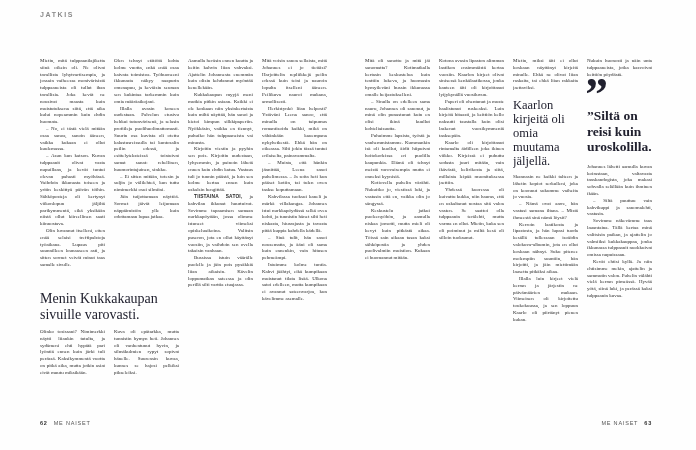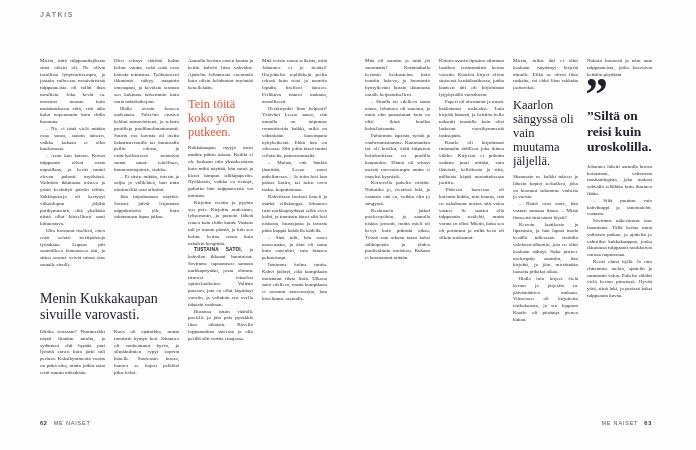--- a/index.html
+++ b/index.html
@@ -90,23 +90,20 @@
       <div class="span-quote">Menin Kukkakaupan sivuille varovasti.</div>
       <div class="col">
           <p class="body-p">Olinko tosissani? Nimimerkki näytti liiankin tutulta, ja sydämeni ehti hypätä pari lyöntiä ennen kuin järki tuli perässä. Kaksikymmentä vuotta on pitkä aika, mutta jotkin asiat eivät muutu miksikään.</p>
         </div>
       <div class="col">
           <p class="body-p">Kuva oli epätarkka, mutta tunnistin hymyn heti. Johannes oli vanhentunut hyvin, ja silmäkulmien rypyt sopivat hänelle. Suurensin kuvaa, kunnes se hajosi pelkiksi pikseleiksi.</p>
         </div>
     </div>
     <div class="col">
         <p class="body-p">Aamulla heräsin ennen kuutta ja keitin kahvin liian vahvaksi. Ajattelin Johannesta enemmän kuin olisin kehdannut myöntää kenellekään.</p>
-        <div class="pull-quote accent">
-          <span class="pq-text">Tein töitä koko yön putkeen.</span>
-        </div>
         <p class="body-p">Kukkakaupan myyjä meni mutkia pitkin asiaan. Kaikki ei ole koskaan niin yksinkertaista kuin miltä näyttää, hän sanoi ja kietoi kimpun silkkipaperiin. Nyökkäsin, vaikka en tiennyt, puhuiko hän tulppaaneista vai minusta.</p>
         <p class="body-p">Kirjoitin viestin ja pyyhin sen pois. Kirjoitin uudestaan, lyhyemmin, ja painoin lähetä ennen kuin ehdin katua. Vastaus tuli jo tunnin päästä, ja luin sen kolme kertaa ennen kuin uskalsin hengittää.</p>
         <p class="body-p"><strong>TIISTAINA SATOI, </strong>ja kahvilan ikkunat huurtuivat. Sovimme tapaamisen samaan nurkkapöytään, jossa olimme istuneet viimeksi opiskeluaikoina. Valitsin puseron, jota en ollut käyttänyt vuosiin, ja vaihdoin sen ovella takaisin vanhaan.</p>
         <p class="body-p">Bussissa istuin väärälle puolelle ja jäin pois pysäkkiä liian aikaisin. Kävelin loppumatkan sateessa ja olin perillä silti varttia etuajassa.</p>
       </div>
     <div class="col">
         <p class="body-p">Mitä voisin sanoa sellaista, mitä Johannes ei jo tietäisi? Harjoittelin repliikkejä peilin edessä kuin teini ja nauroin lopulta itselleni ääneen. Peilikuva nauroi mukana, armollisesti.</p>
         <p class="body-p">Herkistynkö liian helposti? Ystäväni Leena sanoo, että minulla on taipumus romantisoida kaikki, mikä on vähänkään kauempana nykyhetkestä. Ehkä hän on oikeassa. Silti jokin tässä tuntui erilaiselta, painavammalta.</p>
         <p class="body-p">– Muista, että hänkin jännittää, Leena sanoi puhelimessa. – Ja soita heti kun pääset kotiin, tai tulen oven taakse koputtamaan.</p>
         <p class="body-p">Kahvilassa tuoksui kaneli ja märkä villakangas. Johannes istui nurkkapöydässä selkä ovea kohti, ja tunnistin hänet silti heti niskasta, hiusrajasta ja tavasta pitää kuppia kahdella kädellä.</p>
@@ -125,21 +122,21 @@
       </div>
     <div class="col">
         <p class="body-p">Kotona avasin lipaston alimman laatikon ensimmäistä kertaa vuosiin. Kaarlon kirjeet olivat sinisessä kenkälaatikossa, jonka kanteen äiti oli kirjoittanut lyijykynällä vuosiluvun.</p>
         <p class="body-p">Paperi oli ohentunut ja muste haalistunut ruskeaksi. Luin kirjeitä hitaasti, ja keittiön kello naksutti taustalla kuin olisi laskenut vuosikymmeniä taaksepäin.</p>
         <p class="body-p">Kaarlo oli kirjoittanut rintamalta äidilleen joka ikinen viikko. Kirjeissä ei puhuttu sodasta juuri mitään, vain ikävästä, kelirikosta ja siitä, millaista leipää muonituksessa jaettiin.</p>
         <p class="body-p">Yhdessä kuoressa oli kuivattu kukka, niin hauras, että en uskaltanut nostaa sitä valoa vasten. Se saattoi olla tulppaanin terälehti, mutta varma en ollut. Mietin, kuka sen oli poiminut ja miltä kesä oli silloin tuoksunut.</p>
       </div>
     <div class="col">
         <p class="body-p">Mietin, miksi äiti ei ollut koskaan näyttänyt kirjeitä minulle. Ehkä ne olivat liian raskaita, tai ehkä liian rakkaita jaettaviksi.</p>
         <div class="pull-quote dark">
-          <span class="pq-text">Kaarlon sängyssä oli vain muutama jäljellä.</span>
+          <span class="pq-text">Kaarlon kirjeitä oli omia muutama jäljellä.</span>
         </div>
         <p class="body-p">Skannasin ne kaikki talteen ja lähetin kopiot serkulleni, joka on koonnut sukumme vaiheita jo vuosia.</p>
         <p class="body-p">– Nämä ovat aarre, hän vastasi samana iltana. – Mistä ihmeestä sinä nämä löysit?</p>
         <p class="body-p">Kerroin laatikosta ja lipastosta, ja hän lupasi tuoda kesällä tullessaan isoäidin valokuva-albumin, jota en ollut koskaan nähnyt. Suku pitenee molempiin suuntiin, hän kirjoitti, ja jäin miettimään lausetta pitkäksi aikaa.</p>
         <p class="body-p">Illalla luin kirjeet vielä kerran ja järjestin ne päivämäärien mukaan. Viimeinen oli kirjoitettu toukokuussa, ja sen loppuun Kaarlo oli piirtänyt pienen kukan.</p>
       </div>
     <div class="col">
         <p class="body-p">Nukuin huonosti ja näin unta tulppaaneista, jotka kasvoivat keittiön pöydästä.</p>
         <div class="pull-quote big">
           <span class="quote-mark">”</span>

